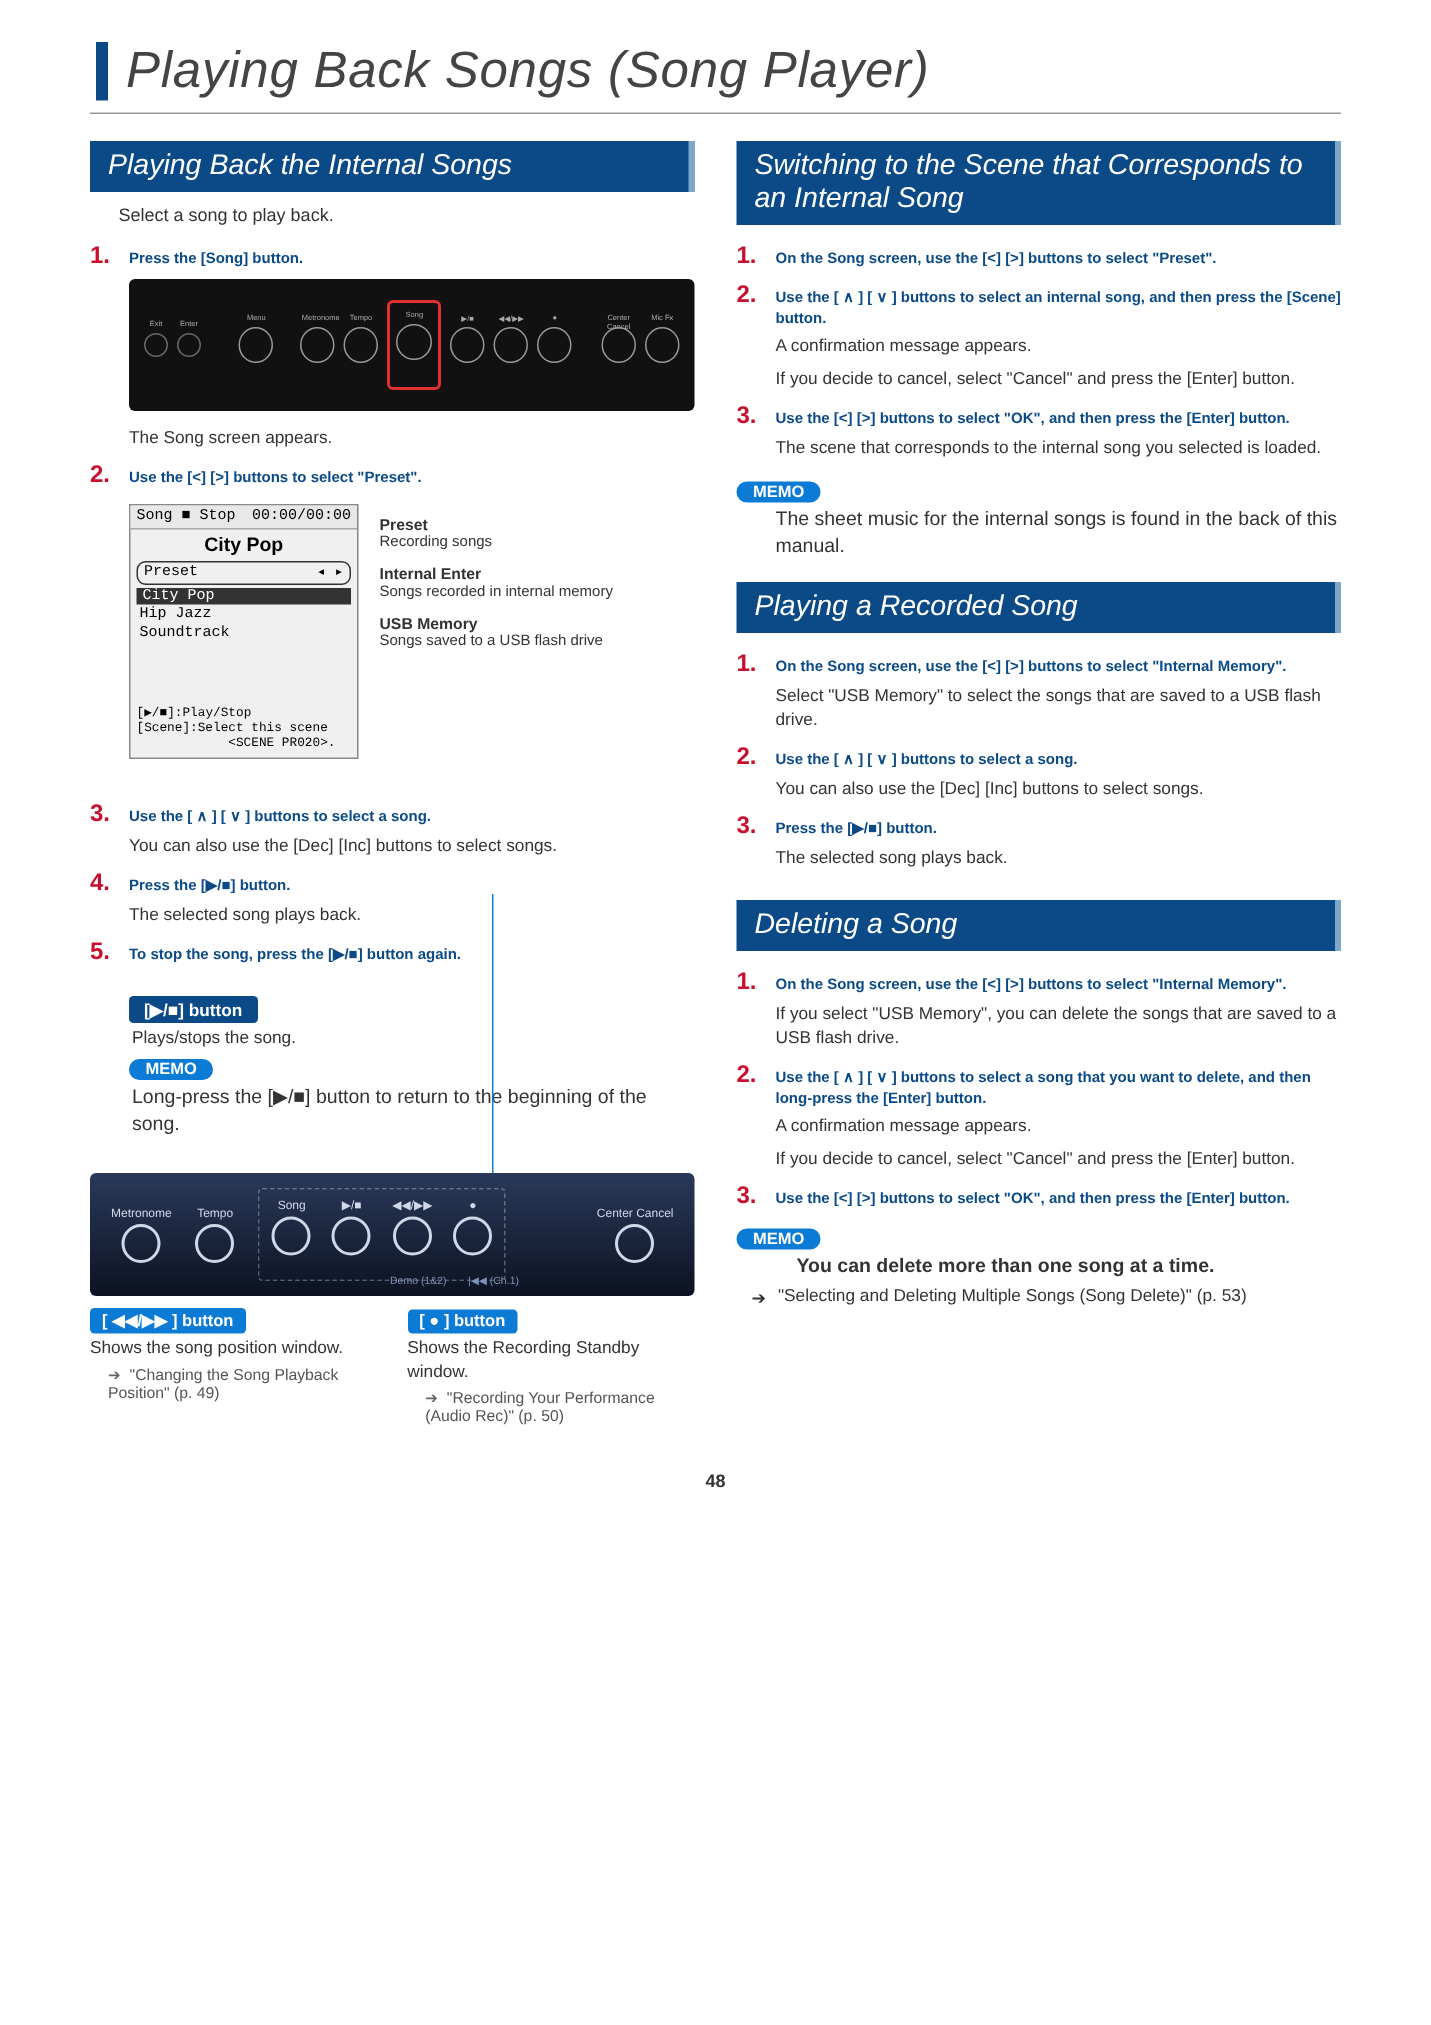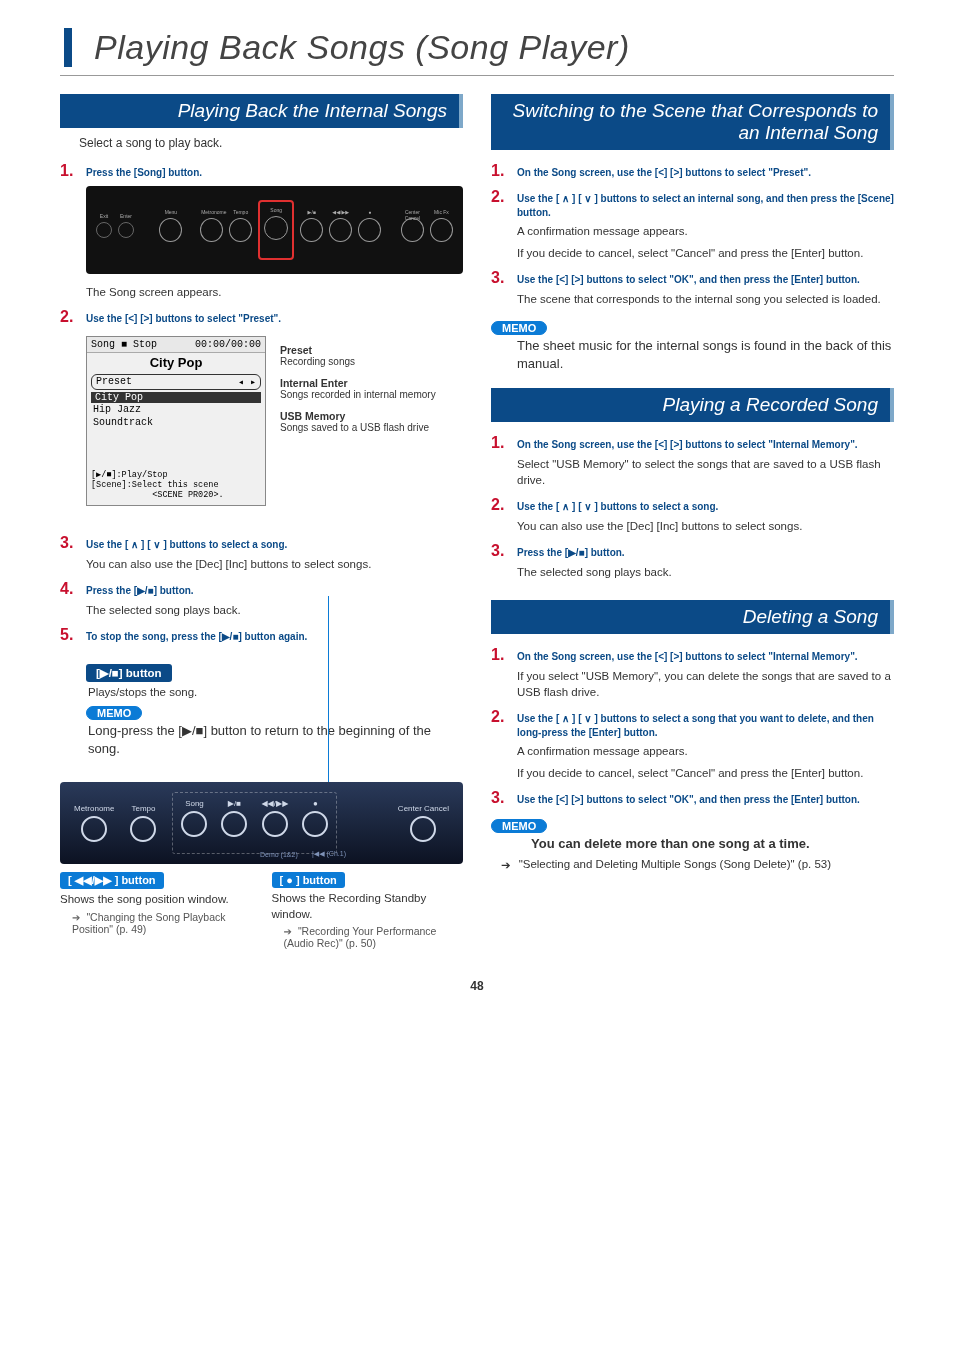--- a/index.html
+++ b/index.html
@@ -7,21 +7,21 @@
     font-family: "Myriad Pro", "Segoe UI", Arial, sans-serif;
     background: #fff;
     color: #333;
     width: 954px;
     margin: 0 auto;
     padding: 0 0 40px 0;
     font-size: 13px;
   }
   .page-title-wrap {
     border-left: 8px solid #0b4a87;
-    padding-left: 22px;
+    padding-left: 12px;
     margin: 28px 16px 8px 64px;
   }
   .page-title {
     font-size: 34px;
     font-weight: 300;
     color: #444;
     font-style: italic;
     letter-spacing: 0.5px;
   }
   .page-rule {
@@ -37,21 +37,20 @@
   .col { flex: 1; min-width: 0; }
   .section-head {
     background: #0b4a87;
     color: #fff;
     font-size: 19px;
     font-weight: 400;
     padding: 6px 12px;
     margin-bottom: 8px;
     border-right: 4px solid #7ea8c9;
     font-style: italic;
-    text-align: right;
   }
   .intro {
     font-size: 12px;
     color: #333;
     margin: 0 0 12px 19px;
   }
   .step {
     display: flex;
     align-items: baseline;
     gap: 8px;
@@ -105,21 +104,21 @@
   }
   .panel-hl {
     border: 2px solid #e03030;
     border-radius: 4px;
     padding: 14px 4px 18px 4px;
     display:flex; gap:0;
   }
   .lcd {
     background: #f0f0f0;
     border: 1px solid #888;
-    width: 180px;
+    width: 153px;
     margin: 6px 0 6px 26px;
     font-family: "Courier New", monospace;
     font-size: 10px;
     color: #000;
   }
   .lcd-top { display:flex; justify-content:space-between; padding:2px 4px; background:#e8e8e8; border-bottom:1px solid #aaa;}
   .lcd-title { text-align:center; font-weight:700; font-size:13px; padding:2px 0; font-family:"Arial Black",sans-serif;}
   .lcd-row { padding:1px 6px; }
   .lcd-sel { border:1px solid #333; border-radius:6px; margin:2px 4px; padding:1px 4px; display:flex; justify-content:space-between;}
   .lcd-bot { padding:3px 4px 4px 4px; font-size:8.5px; line-height:1.2;}

